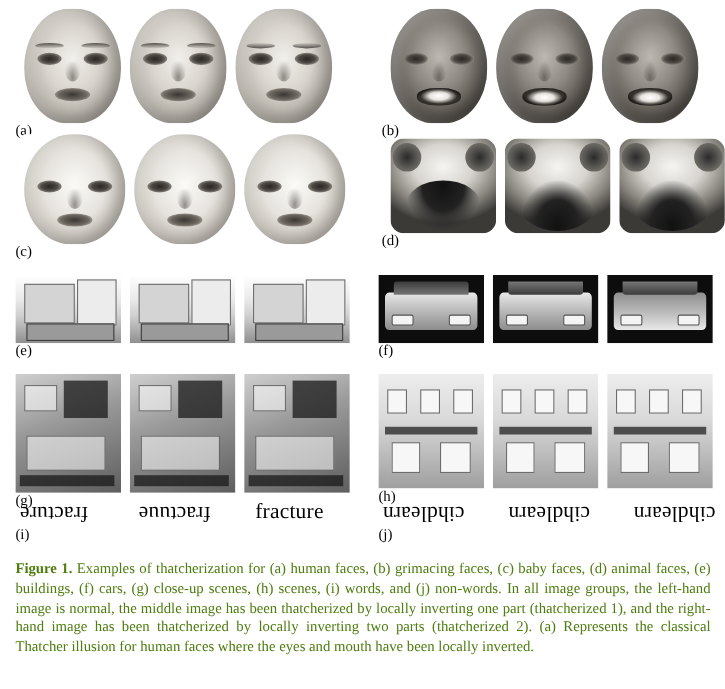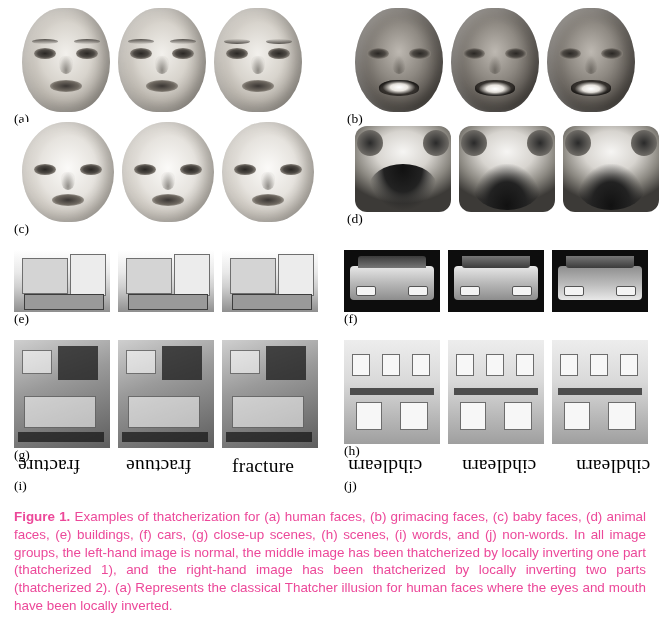--- a/index.html
+++ b/index.html
@@ -217,25 +217,25 @@
     white-space: nowrap;
   }
   .w-flip { display: inline-block; transform: scale(-1,-1); }
 
   
   .caption {
     position: absolute;
     left: 14px;
     top: 508px;
     width: 632px;
-    font-family: Liberation Sans, sans-serif;
+    font-family: Liberation Serif, serif;
     font-size: 13.4px;
     line-height: 1.33;
     text-align: justify;
-    color: #ec4899;
+    color: #4d7c0f;
   }
   .caption b { font-weight: bold; }
 </style>
 </head>
 <body>
 
 <div class="figure-wrap">
 
   <div class="grid">
 

